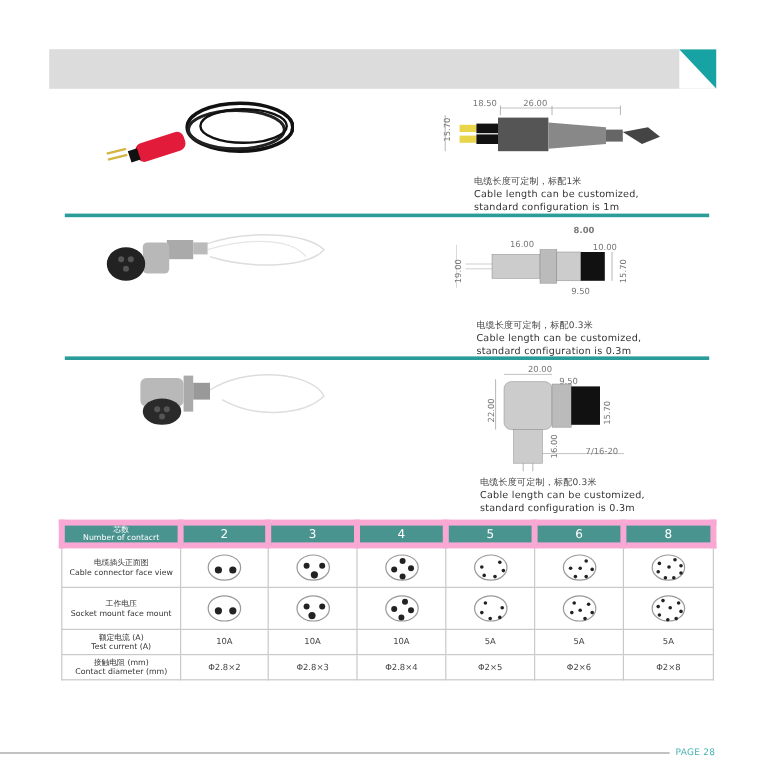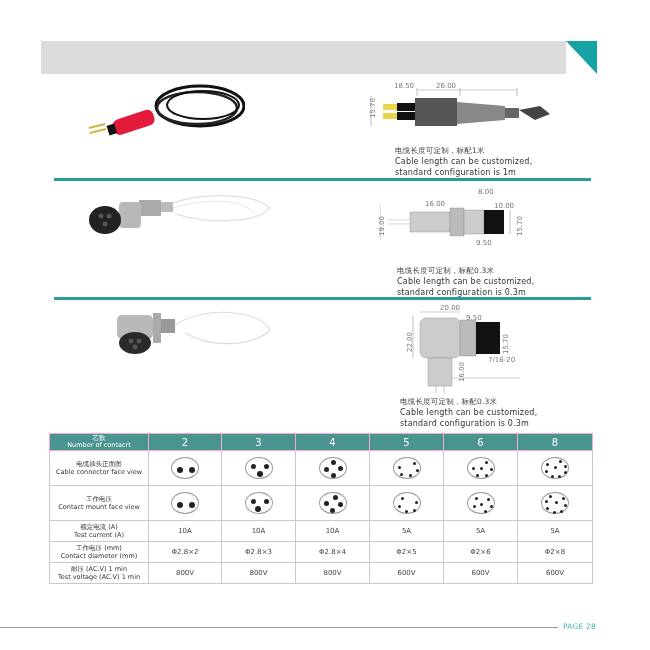--- a/index.html
+++ b/index.html
@@ -10,21 +10,21 @@
   .header-corner { position: absolute; left: 566px; top: 41px; width: 31px; height: 33px; }
   .sep { position: absolute; left: 54px; width: 537px; height: 3px; background: #2a9c9a; }
 
   .product-img { position: absolute; }
   .caption { position: absolute; font-size: 8px; line-height: 11px; color: #333; letter-spacing: 0.2px; }
   .caption .cn { font-size: 7.5px; color: #444; }
 
   .dim { font-size: 7px; color: #777; font-family: "DejaVu Sans", sans-serif; position: absolute; white-space: nowrap; }
 
   table.spec { position: absolute; left: 49px; top: 433px; width: 543px; border-collapse: collapse; font-size: 7px; table-layout: fixed; }
-  table.spec th { background: #4a9490; color: #fff; font-weight: normal; height: 17px; border: 1px solid #f9a8d4; text-align: center; }
+  table.spec th { background: #4a9490; color: #fff; font-weight: normal; height: 17px; border: 5px solid #f9a8d4; text-align: center; }
   table.spec th.num { font-size: 10px; }
   table.spec th.first { font-size: 6.5px; line-height: 7px; }
   table.spec td { border: 1px solid #c9c9c9; text-align: center; color: #444; line-height: 8px; }
   table.spec td.label { font-size: 6.5px; line-height: 8px; color: #333; margin-top: 28px; }
   table.spec tr.face td { height: 35px; }
   table.spec tr.spec-row td { height: 21px; }
 
   .pin-face { display: inline-block; width: 28px; height: 22px; border: 1px solid #999; border-radius: 50%; position: relative; vertical-align: middle; }
   .pin { position: absolute; background: #222; border-radius: 50%; }
 
@@ -97,21 +97,21 @@
   <svg style="position:absolute;left:380px;top:192px;" width="150" height="60" viewBox="0 0 150 60">
     <line x1="0" y1="12" x2="0" y2="48" stroke="#999" stroke-width="0.6"></line>
     <line x1="8" y1="28" x2="30" y2="28" stroke="#bbb" stroke-width="0.6"></line>
     <line x1="8" y1="32" x2="30" y2="32" stroke="#bbb" stroke-width="0.6"></line>
     <rect x="30" y="20" width="40" height="20" fill="#ccc" stroke="#888" stroke-width="0.4"></rect>
     <rect x="70" y="16" width="14" height="28" fill="#bbb" stroke="#888" stroke-width="0.4"></rect>
     <rect x="84" y="18" width="20" height="24" fill="#ccc" stroke="#888" stroke-width="0.4"></rect>
     <rect x="104" y="18" width="20" height="24" fill="#111"></rect>
     <line x1="130" y1="18" x2="130" y2="42" stroke="#999" stroke-width="0.6"></line>
   </svg>
-  <span class="dim" style="left:478px;top:188px;">8.00</span>
+  <span class="dim" style="left:478px;top:188px;font-weight:bold;">8.00</span>
   <span class="dim" style="left:425px;top:200px;">16.00</span>
   <span class="dim" style="left:494px;top:202px;">10.00</span>
   <span class="dim" style="left:372px;top:222px;transform:rotate(-90deg);">19.00</span>
   <span class="dim" style="left:510px;top:222px;transform:rotate(-90deg);">15.70</span>
   <span class="dim" style="left:476px;top:239px;">9.50</span>
 </div>
 
 <div class="caption" style="left:397px;top:265px;">
   <div class="cn">电缆长度可定制，标配0.3米</div>
   <div>Cable length can be customized,</div>
@@ -141,21 +141,21 @@
     <rect x="18" y="50" width="24" height="28" fill="#ccc" stroke="#888" stroke-width="0.4"></rect>
     <line x1="26" y1="78" x2="26" y2="85" stroke="#999" stroke-width="0.6"></line>
     <line x1="34" y1="78" x2="34" y2="85" stroke="#999" stroke-width="0.6"></line>
     <line x1="42" y1="70" x2="110" y2="70" stroke="#999" stroke-width="0.5"></line>
   </svg>
   <span class="dim" style="left:440px;top:304px;">20.00</span>
   <span class="dim" style="left:466px;top:314px;">9.50</span>
   <span class="dim" style="left:400px;top:338px;transform:rotate(-90deg);">22.00</span>
   <span class="dim" style="left:496px;top:340px;transform:rotate(-90deg);">15.70</span>
   <span class="dim" style="left:452px;top:368px;transform:rotate(-90deg);">16.00</span>
-  <span class="dim" style="left:488px;top:356px;">7/16-20</span>
+  <span class="dim" style="left:488px;top:372px;">7/16-20</span>
 </div>
 
 <div class="caption" style="left:400px;top:396px;">
   <div class="cn">电缆长度可定制，标配0.3米</div>
   <div>Cable length can be customized,</div>
   <div>standard configuration is 0.3m</div>
 </div>
 
 <table class="spec">
   <colgroup>
@@ -190,21 +190,21 @@
     <td><span class="pin-face"><i class="pin" style="left:5px;top:6px;width:5px;height:5px;"></i><i class="pin" style="left:18px;top:6px;width:5px;height:5px;"></i><i class="pin" style="left:11px;top:13px;width:6px;height:6px;"></i></span></td>
     <td><span class="pin-face"><i class="pin" style="left:11px;top:2px;width:5px;height:5px;"></i><i class="pin" style="left:4px;top:9px;width:5px;height:5px;"></i><i class="pin" style="left:18px;top:8px;width:5px;height:5px;"></i><i class="pin" style="left:11px;top:15px;width:5px;height:5px;"></i></span></td>
     <td><span class="pin-face"><i class="pin" style="left:19px;top:4px;width:3px;height:3px;"></i><i class="pin" style="left:22px;top:11px;width:3px;height:3px;"></i><i class="pin" style="left:15px;top:16px;width:3px;height:3px;"></i><i class="pin" style="left:6px;top:15px;width:3px;height:3px;"></i><i class="pin" style="left:4px;top:8px;width:3px;height:3px;"></i></span></td>
     <td><span class="pin-face"><i class="pin" style="left:17px;top:3px;width:3px;height:3px;"></i><i class="pin" style="left:22px;top:10px;width:3px;height:3px;"></i><i class="pin" style="left:17px;top:16px;width:3px;height:3px;"></i><i class="pin" style="left:8px;top:16px;width:3px;height:3px;"></i><i class="pin" style="left:4px;top:9px;width:3px;height:3px;"></i><i class="pin" style="left:12px;top:9px;width:3px;height:3px;"></i></span></td>
     <td><span class="pin-face"><i class="pin" style="left:17px;top:2px;width:3px;height:3px;"></i><i class="pin" style="left:22px;top:7px;width:3px;height:3px;"></i><i class="pin" style="left:22px;top:13px;width:3px;height:3px;"></i><i class="pin" style="left:16px;top:17px;width:3px;height:3px;"></i><i class="pin" style="left:9px;top:17px;width:3px;height:3px;"></i><i class="pin" style="left:3px;top:12px;width:3px;height:3px;"></i><i class="pin" style="left:4px;top:5px;width:3px;height:3px;"></i><i class="pin" style="left:12px;top:8px;width:3px;height:3px;"></i></span></td>
   </tr>
 
   <tr class="face">
     <td class="label">
       <div>工作电压</div>
-      <div>Contact mount face view</div>
+      <div>Socket mount face mount</div>
     </td>
     <td><span class="pin-face"><i class="pin" style="left:5px;top:9px;width:6px;height:6px;"></i><i class="pin" style="left:17px;top:9px;width:6px;height:6px;"></i></span></td>
     <td><span class="pin-face"><i class="pin" style="left:5px;top:6px;width:5px;height:5px;"></i><i class="pin" style="left:18px;top:6px;width:5px;height:5px;"></i><i class="pin" style="left:9px;top:13px;width:6px;height:6px;"></i></span></td>
     <td><span class="pin-face"><i class="pin" style="left:13px;top:2px;width:5px;height:5px;"></i><i class="pin" style="left:4px;top:8px;width:5px;height:5px;"></i><i class="pin" style="left:18px;top:9px;width:5px;height:5px;"></i><i class="pin" style="left:10px;top:15px;width:5px;height:5px;"></i></span></td>
     <td><span class="pin-face"><i class="pin" style="left:7px;top:4px;width:3px;height:3px;"></i><i class="pin" style="left:21px;top:8px;width:3px;height:3px;"></i><i class="pin" style="left:19px;top:16px;width:3px;height:3px;"></i><i class="pin" style="left:11px;top:17px;width:3px;height:3px;"></i><i class="pin" style="left:4px;top:12px;width:3px;height:3px;"></i></span></td>
     <td><span class="pin-face"><i class="pin" style="left:7px;top:4px;width:3px;height:3px;"></i><i class="pin" style="left:19px;top:5px;width:3px;height:3px;"></i><i class="pin" style="left:22px;top:12px;width:3px;height:3px;"></i><i class="pin" style="left:16px;top:17px;width:3px;height:3px;"></i><i class="pin" style="left:5px;top:12px;width:3px;height:3px;"></i><i class="pin" style="left:12px;top:10px;width:3px;height:3px;"></i></span></td>
     <td><span class="pin-face"><i class="pin" style="left:7px;top:2px;width:3px;height:3px;"></i><i class="pin" style="left:20px;top:4px;width:3px;height:3px;"></i><i class="pin" style="left:22px;top:11px;width:3px;height:3px;"></i><i class="pin" style="left:18px;top:17px;width:3px;height:3px;"></i><i class="pin" style="left:11px;top:18px;width:3px;height:3px;"></i><i class="pin" style="left:4px;top:14px;width:3px;height:3px;"></i><i class="pin" style="left:3px;top:7px;width:3px;height:3px;"></i><i class="pin" style="left:13px;top:8px;width:3px;height:3px;"></i></span></td>
   </tr>
 
   <tr class="spec-row">
@@ -214,39 +214,27 @@
         </td>
     <td>10A</td>
     <td>10A</td>
     <td>10A</td>
     <td>5A</td>
     <td>5A</td>
     <td>5A</td>
   </tr>
   <tr class="spec-row">
     <td class="label">
-          <div>工作电压 (mm)</div>
+          <div>接触电阻 (mm)</div>
           <div>Contact diameter (mm)</div>
         </td>
     <td>Φ2.8×2</td>
     <td>Φ2.8×3</td>
     <td>Φ2.8×4</td>
     <td>Φ2×5</td>
     <td>Φ2×6</td>
     <td>Φ2×8</td>
   </tr>
-  <tr class="spec-row">
-    <td class="label">
-          <div>耐压 (AC.V) 1 min</div>
-          <div>Test voltage (AC.V) 1 min</div>
-        </td>
-    <td>800V</td>
-    <td>800V</td>
-    <td>800V</td>
-    <td>600V</td>
-    <td>600V</td>
-    <td>600V</td>
-  </tr>
 </tbody>
   </table>
 
 <div class="footer-line"></div>
 <div class="footer-page">PAGE 28</div>
 
 </body></html>

